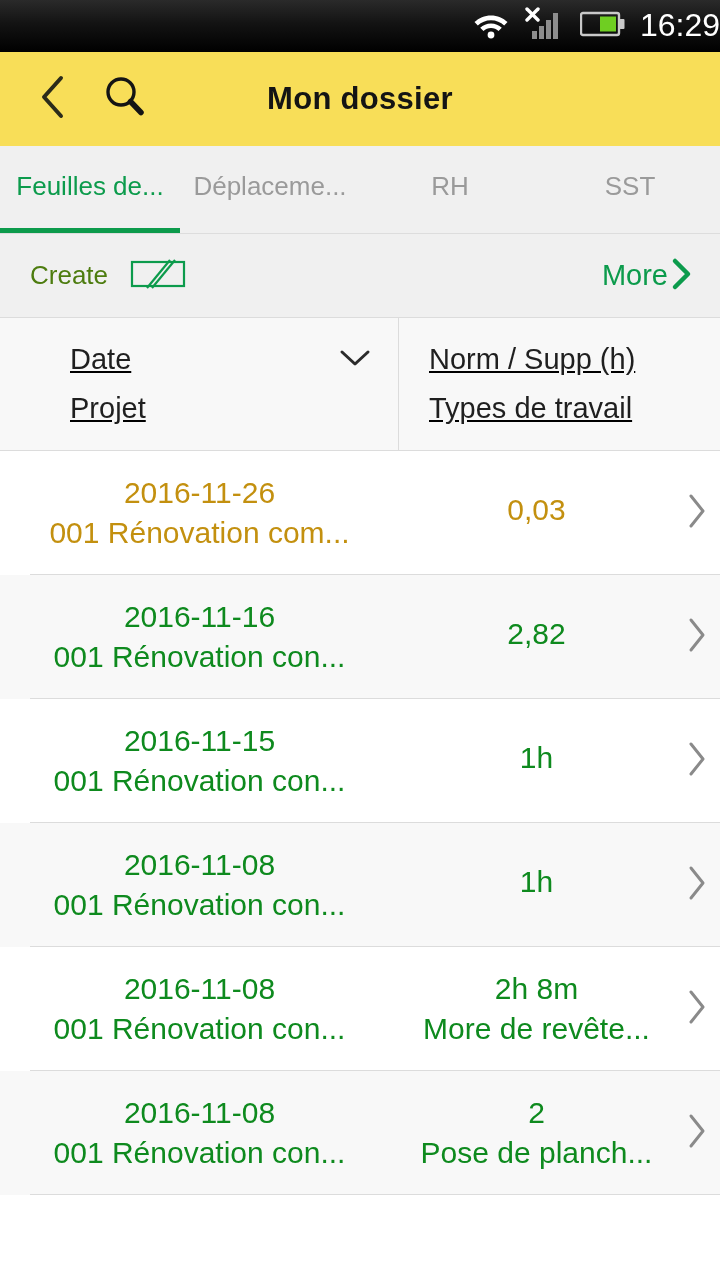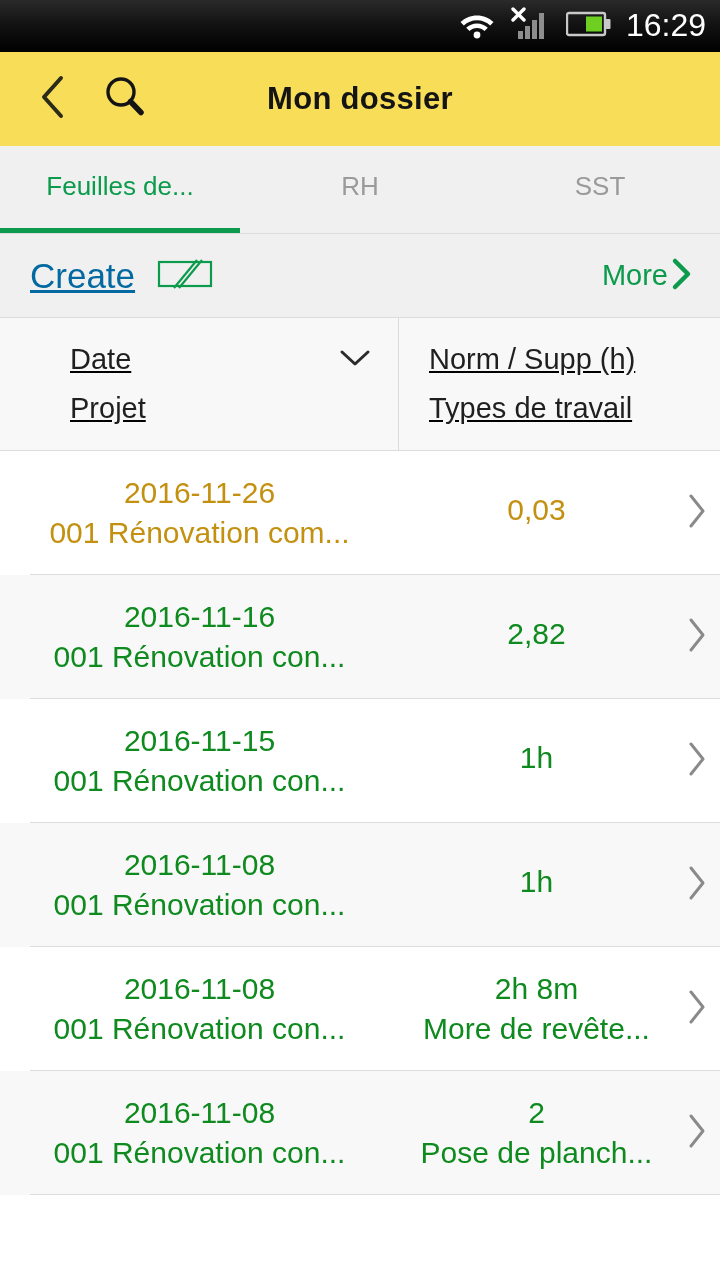--- a/index.html
+++ b/index.html
@@ -17,21 +17,20 @@
 
   
   .status-bar {
     height: 52px;
     width: 100%;
     background: linear-gradient(to bottom, #2a2a2a 0%, #131313 45%, #000000 100%);
     display: flex;
     align-items: center;
     justify-content: flex-end;
     box-sizing: border-box;
-    padding-right: 14px;
     text-align: center;
   }
   .status-icons {
     display: flex;
     align-items: center;
     gap: 13px;
   }
   .status-clock {
     color: #ffffff;
     font-size: 32px;
@@ -125,23 +124,22 @@
     padding: 0 26px 0 30px;
     box-sizing: border-box;
     border-bottom: 1px solid #DCDCDC;
   }
   .create-btn {
     display: flex;
     align-items: center;
     gap: 22px;
   }
   .create-label {
-    font-size: 35px;
-    color: #0369a1;
-    text-decoration: underline;
+    font-size: 26px;
+    color: #4d7c0f;
   }
   .more-btn {
     display: flex;
     align-items: center;
     gap: 0;
   }
   .more-label {
     font-size: 29px;
     color: #0C9B4C;
   }
@@ -281,20 +279,23 @@
     </span>
   </div>
   <div class="appbar-title">Mon dossier</div>
 </div>
 
 <div class="tab-bar">
   <div class="tab active">
     <span class="tab-label">Feuilles de...</span>
   </div>
   <div class="tab">
+    <span class="tab-label">Déplaceme...</span>
+  </div>
+  <div class="tab">
     <span class="tab-label">RH</span>
   </div>
   <div class="tab">
     <span class="tab-label">SST</span>
   </div>
 </div>
 
 <div class="action-bar">
   <div class="create-btn">
     <span class="create-label">Create</span>

